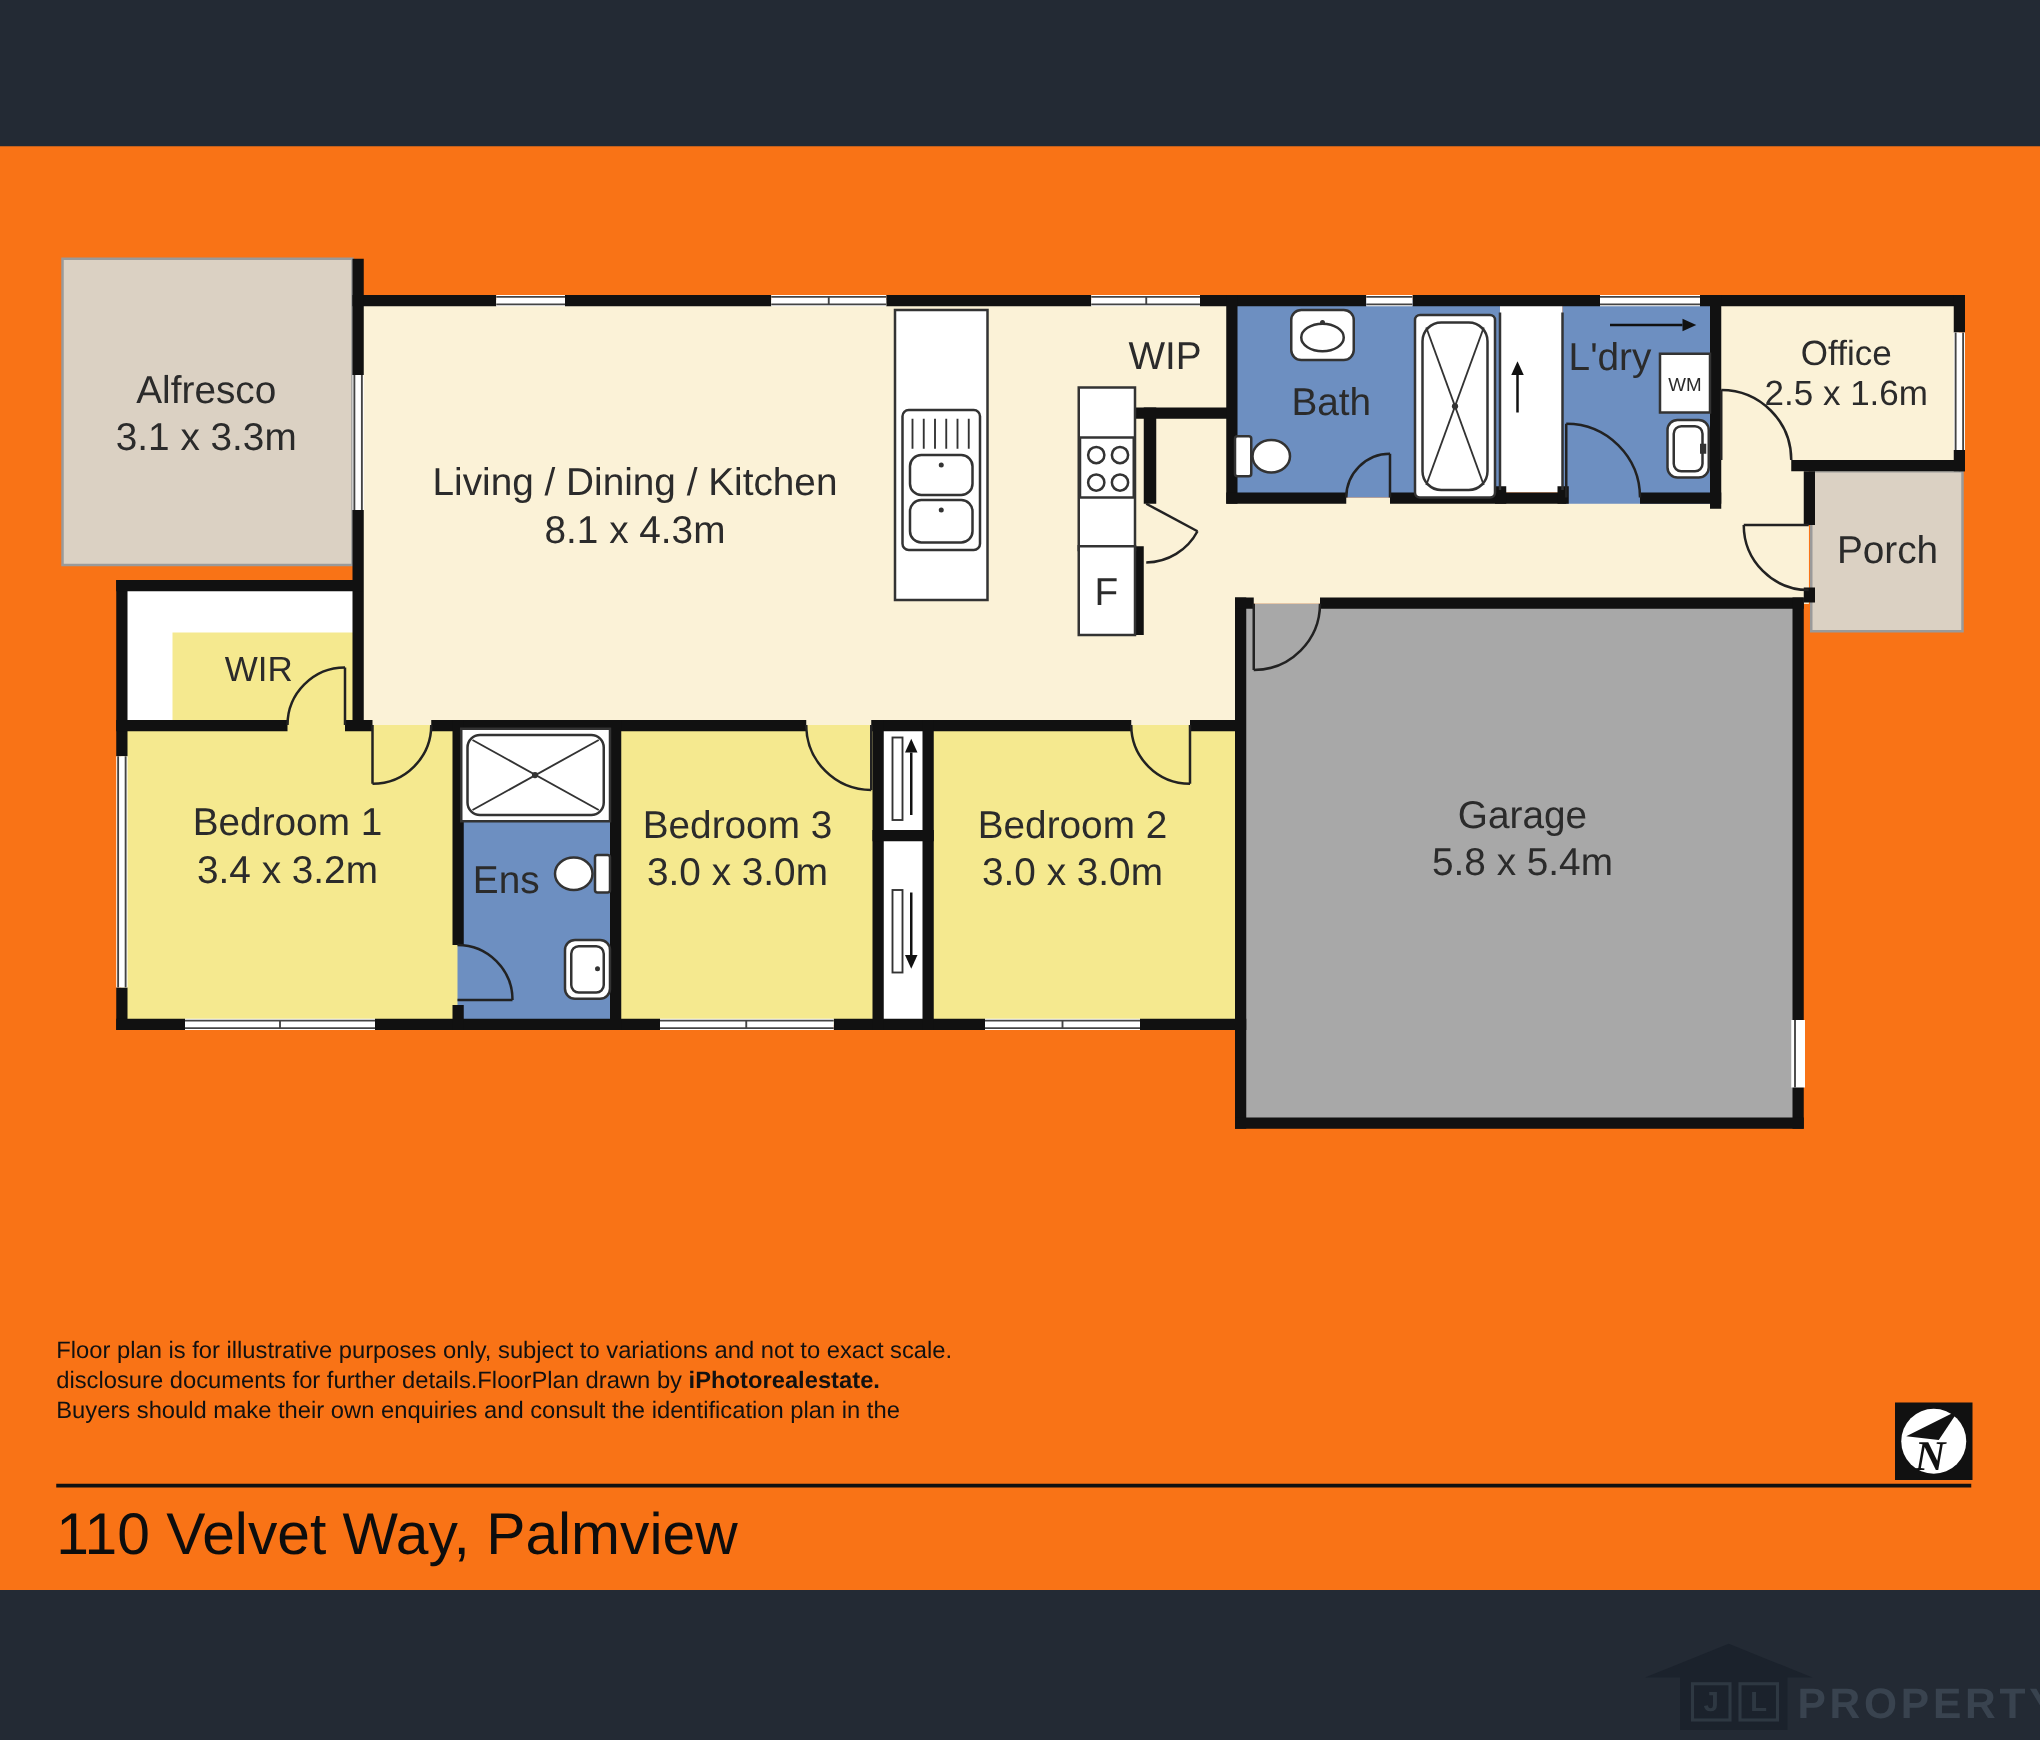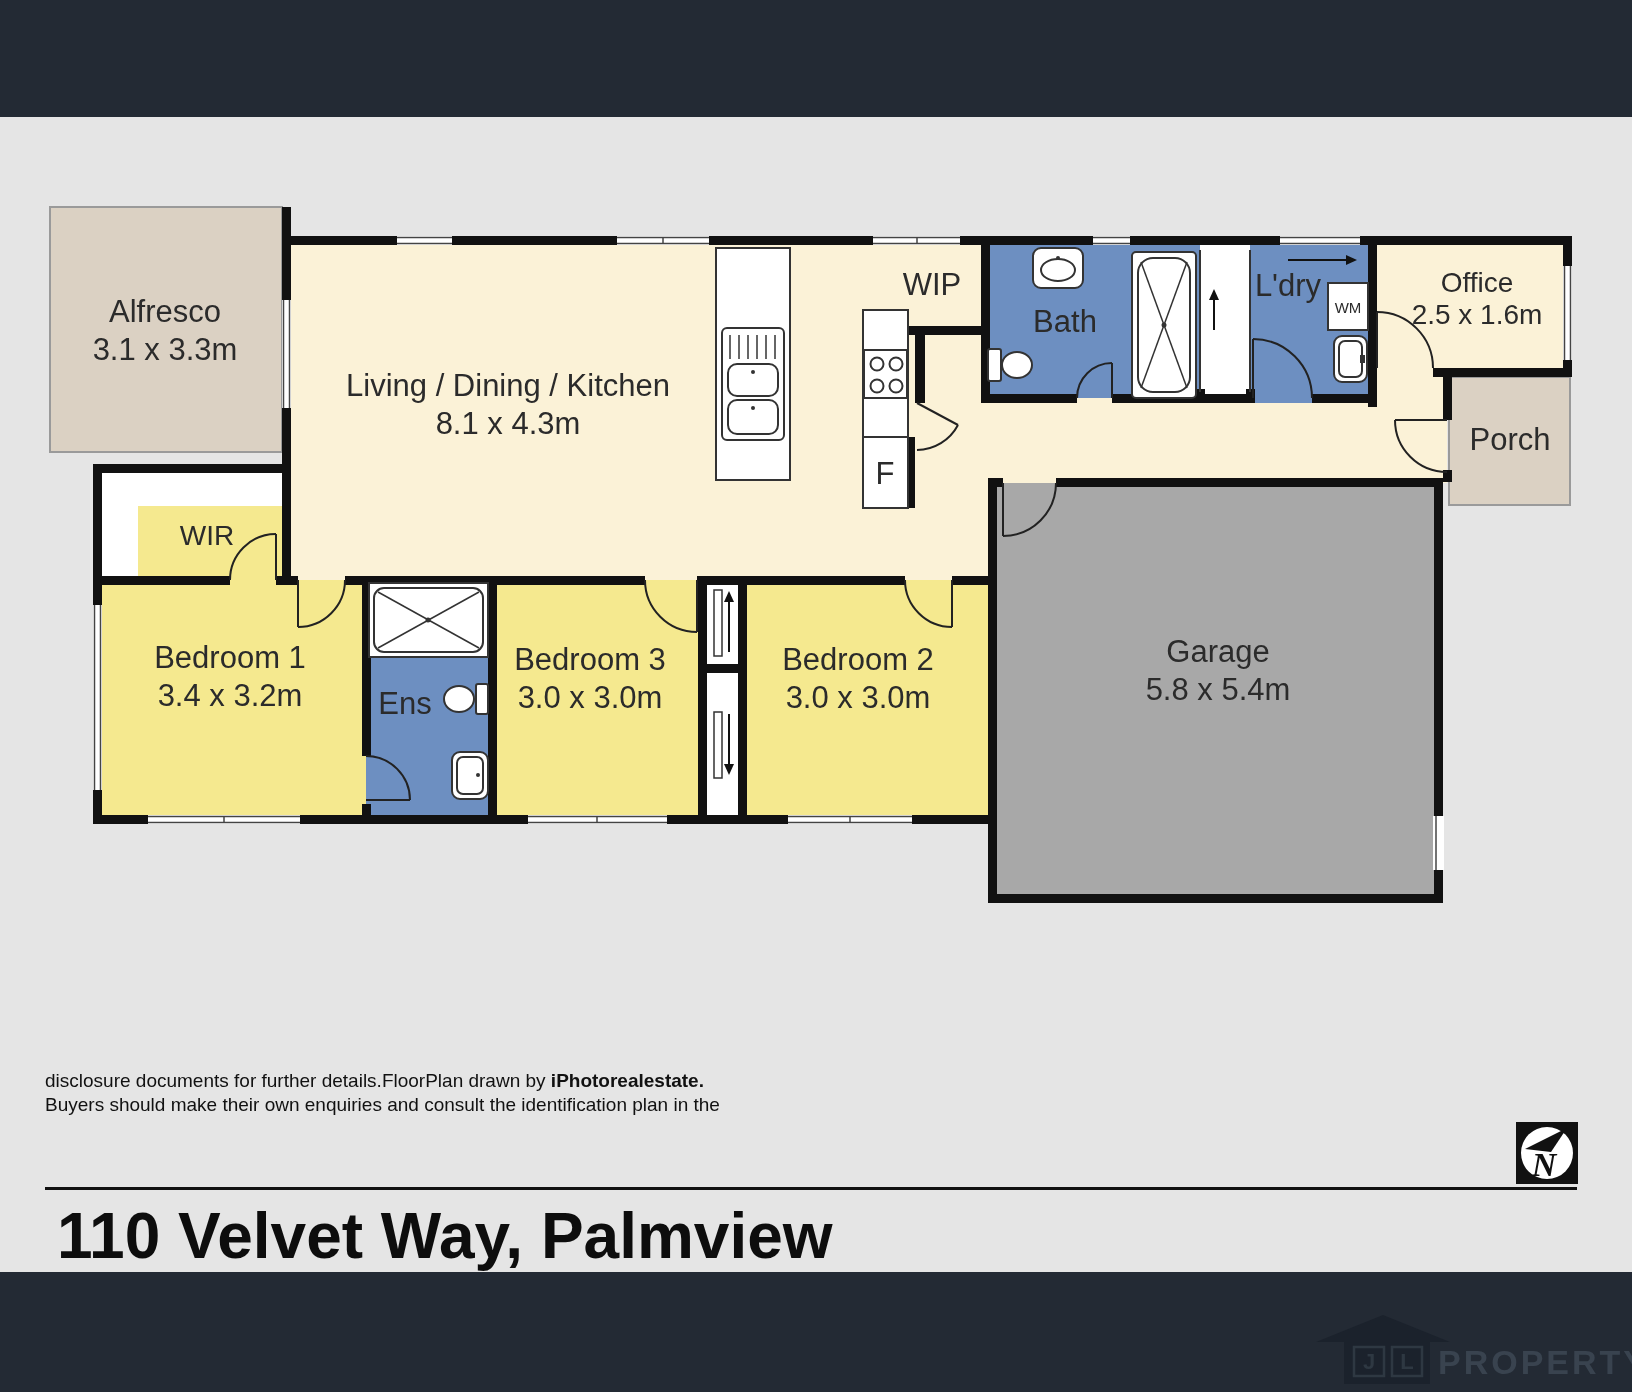--- a/index.html
+++ b/index.html
@@ -1,27 +1,27 @@
 <!DOCTYPE html>
 <html><head>
 <meta charset="utf-8">
 <style>
   html,body{margin:0;padding:0;background:#fff;}
-  .page{position:relative;width:1632px;height:1392px;background:#e5e5e5;overflow:hidden;
+  .page{position:relative;width:1632px;height:1392px;background:#f97316;overflow:hidden;
         font-family:"Liberation Sans",sans-serif;}
   .bar{position:absolute;left:0;width:1632px;background:#232A34;}
   .bar.top{top:0;height:117px;}
   .bar.bottom{top:1272px;height:120px;}
   svg.plan{position:absolute;left:0;top:0;width:1632px;height:1392px;}
   .disclaimer{position:absolute;left:45px;top:1069px;width:960px;
               font-size:19px;line-height:24px;color:#111;}
   .disclaimer b{font-weight:bold;}
   .rule{position:absolute;left:45px;top:1187px;width:1532px;height:3px;background:#111;}
-  .address{position:absolute;left:57px;top:1199px;font-size:64px;color:#0d0d0d;
-           letter-spacing:0px;white-space:nowrap;font-weight:bold;}
+  .address{position:absolute;left:45px;top:1199px;font-size:47px;color:#0d0d0d;
+           letter-spacing:0px;white-space:nowrap;}
   text{font-family:"Liberation Sans",sans-serif;fill:#2b2b2b;}
   .rm{font-size:31px;}
   .rm-s{font-size:28px;}
   .rm-xs{font-size:15px;}
   .compassN{font-family:"Liberation Serif",serif;font-style:italic;font-weight:bold;font-size:34px;fill:#111;}
   .brandP{font-size:34px;font-weight:bold;letter-spacing:3px;fill:#39434F;}
   .brandJL{font-size:22px;font-weight:bold;fill:#2E3842;}
 </style>
 </head>
 <body>
@@ -365,20 +365,21 @@
       <rect x="1344" y="1340" width="86" height="44" fill="#1B222C"></rect>
       <rect x="1354" y="1347" width="30" height="29" fill="none" stroke="#2E3842" stroke-width="2.5"></rect>
       <rect x="1392" y="1347" width="30" height="29" fill="none" stroke="#2E3842" stroke-width="2.5"></rect>
       <text class="brandJL" x="1369" y="1369" text-anchor="middle">J</text>
       <text class="brandJL" x="1407" y="1369" text-anchor="middle">L</text>
       <text class="brandP" x="1438" y="1374">PROPERTY</text>
     </g>
   </svg>
 
   <div class="disclaimer">
+    <div>Floor plan is for illustrative purposes only, subject to variations and not to exact scale.</div>
     <div><span>disclosure documents for further details.FloorPlan drawn by </span><b>iPhotorealestate.</b></div>
     <div>Buyers should make their own enquiries and consult the identification plan in the</div>
   </div>
 
   <div class="rule"></div>
 
   <div class="address">110 Velvet Way, Palmview</div>
 
 </div>
 

